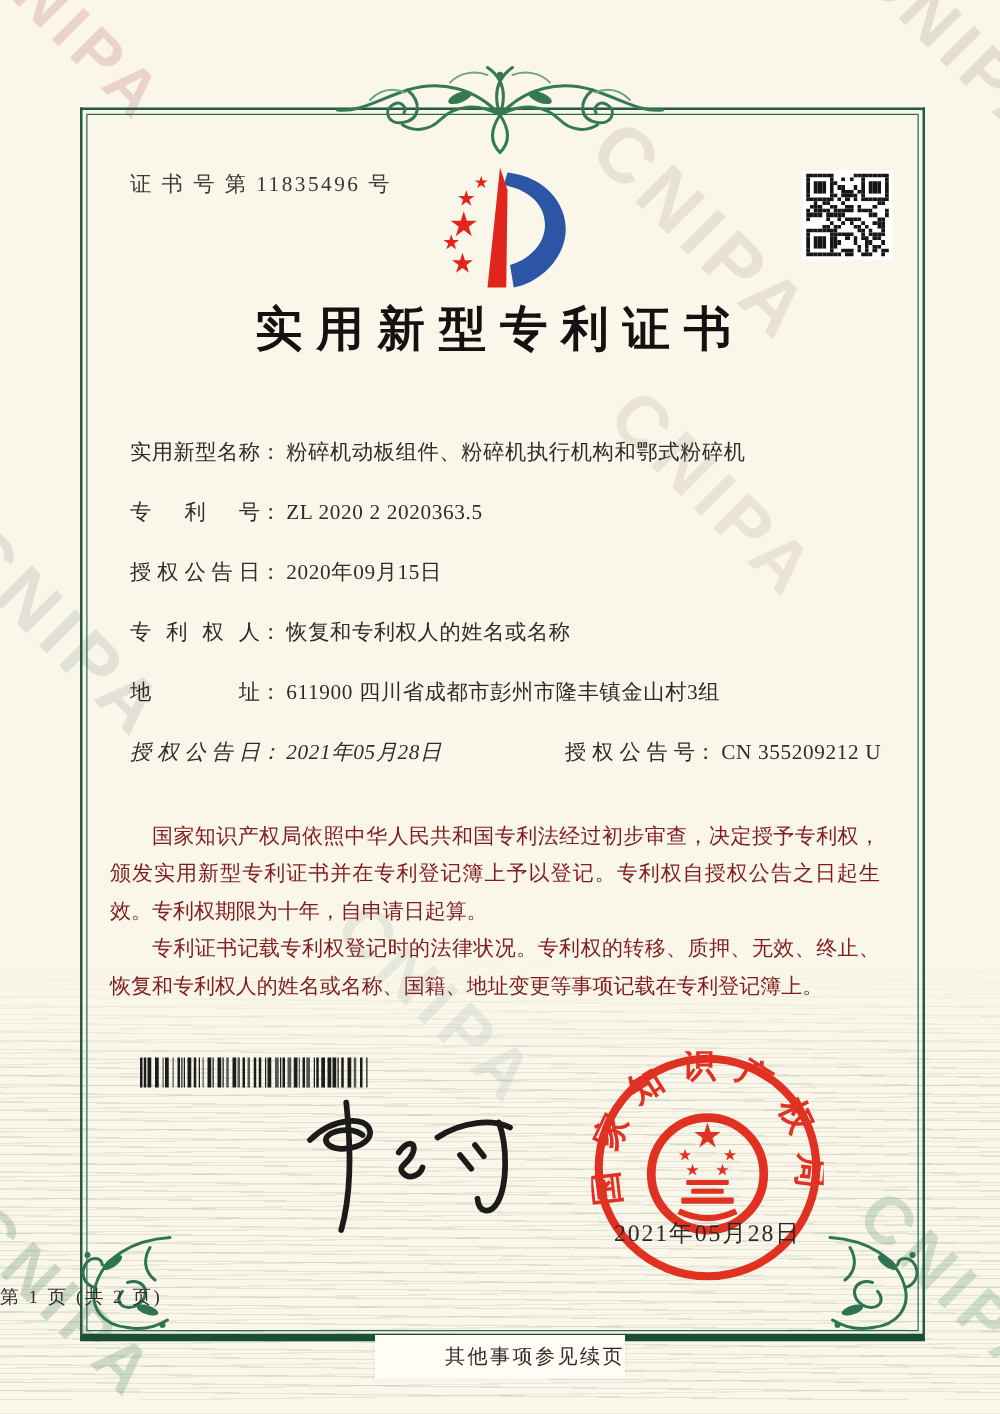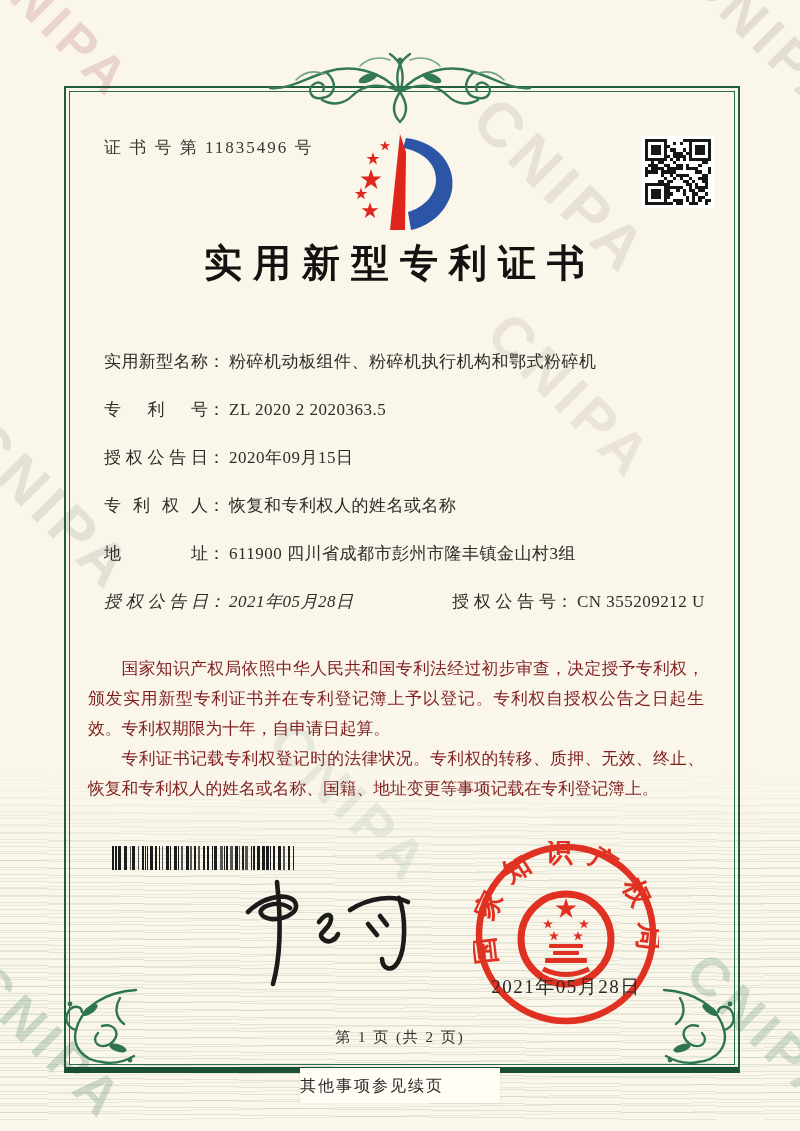--- a/index.html
+++ b/index.html
@@ -65,25 +65,25 @@
     white-space:nowrap;}
   .barcode i{display:inline-block;height:24px;background:#1c1c1c;vertical-align:top;}
   
   .sig-labels{position:absolute;left:112px;top:900px;z-index:5;
     font-family:"Liberation Sans","DejaVu Sans",sans-serif;font-size:19px;
     font-weight:600;color:#2f2d2a;line-height:40px;}
   .sig-hand{position:absolute;left:222px;top:872px;z-index:6;}
   
   .seal{position:absolute;left:473px;top:841px;z-index:7;opacity:.96;}
   
-  .pagenum{position:absolute;left:0;top:1028px;width:800px;text-align:center;z-index:8;
+  .pagenum{position:absolute;left:0;top:1028px;width:800px;text-align:left;z-index:8;
     font-size:15px;letter-spacing:2px;color:#33302c;}
   .notebox{position:absolute;left:300px;top:1068px;width:200px;height:35px;z-index:8;
     background:#fffdf6;box-shadow:0 0 4px rgba(0,0,0,.06);
-    text-align:left;line-height:35px;font-size:16px;letter-spacing:2px;color:#2c2a27;}
+    text-align:right;line-height:35px;font-size:16px;letter-spacing:2px;color:#2c2a27;}
 </style>
 </head>
 <body>
 
 <div class="page">
 
   <span class="wm wm1">CNIPA</span>
   <span class="wm wm2">CNIPA</span>
   <span class="wm wm3">CNIPA</span>
   <span class="wm wm4">CNIPA</span>

